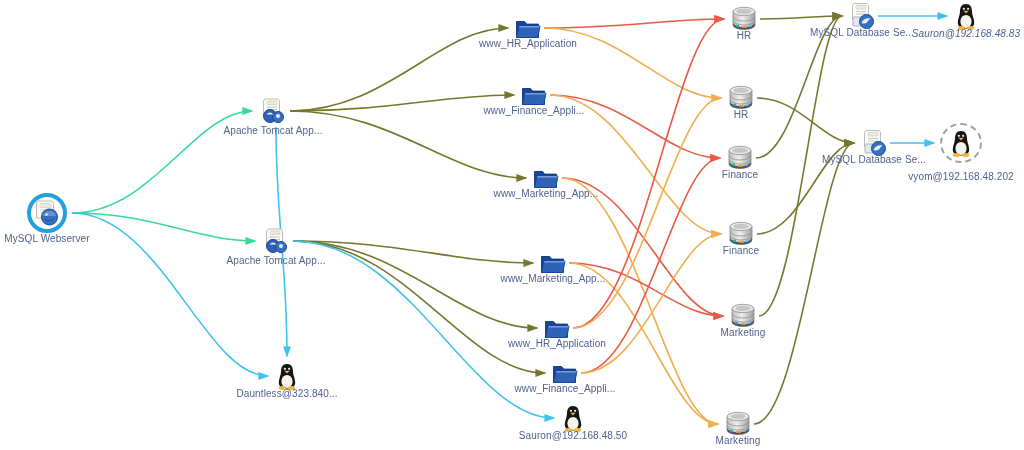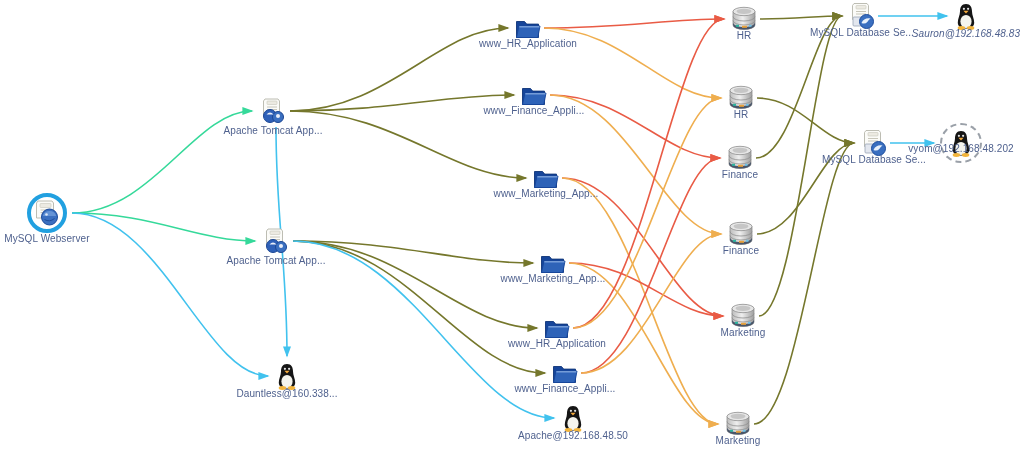--- a/index.html
+++ b/index.html
@@ -125,21 +125,21 @@
           <path d="M13 2 C8.6 2 7 5.5 7 9.5 C7 13.5 4.8 16.5 4.8 20.5 C4.8 24.6 8.2 26.6 13 26.6 C17.8 26.6 21.2 24.6 21.2 20.5 C21.2 16.5 19 13.5 19 9.5 C19 5.5 17.4 2 13 2 Z" fill="#151515"></path>
           <ellipse cx="13" cy="19.5" rx="5.6" ry="6.6" fill="#f4f4ee"></ellipse>
           <circle cx="10.9" cy="6.8" r="1.1" fill="#fff"></circle>
           <circle cx="15.1" cy="6.8" r="1.1" fill="#fff"></circle>
           <circle cx="11" cy="6.9" r="0.45" fill="#111"></circle>
           <circle cx="15" cy="6.9" r="0.45" fill="#111"></circle>
           <path d="M10.4 8.8 L15.6 8.8 L13 11.4 Z" fill="#f2a93c"></path>
           <ellipse cx="8.4" cy="26" rx="3.7" ry="1.9" fill="#f2b43c"></ellipse>
           <ellipse cx="17.6" cy="26" rx="3.7" ry="1.9" fill="#f2b43c"></ellipse>
         </svg></span>
-      <span class="label" style="top: 12px;">Dauntless@160.338...</span>
+      <span class="label" style="top: 12px;">Dauntless@323.840...</span>
     </div>
     <div class="node" style="left: 528px; top: 28px;">
       <span class="icon"><svg width="28" height="24" viewBox="0 0 28 24">
           <path d="M2.5 5.5 h8 l2.2 2.6 h11.8 v13.4 h-22 Z" fill="#16459a" stroke="#0f3478" stroke-width="0.9"></path>
           <path d="M5 10 h21 l-2.2 11.5 h-21.3 Z" fill="#2e63b8" stroke="#16459a" stroke-width="0.9"></path>
           <path d="M5.3 10.8 h20" stroke="#83a9e0" stroke-width="1.3"></path>
         </svg></span>
       <span class="label" style="top: 10px;">www_HR_Application</span>
     </div>
     <div class="node" style="left: 534px; top: 95px;">
@@ -187,21 +187,21 @@
           <path d="M13 2 C8.6 2 7 5.5 7 9.5 C7 13.5 4.8 16.5 4.8 20.5 C4.8 24.6 8.2 26.6 13 26.6 C17.8 26.6 21.2 24.6 21.2 20.5 C21.2 16.5 19 13.5 19 9.5 C19 5.5 17.4 2 13 2 Z" fill="#151515"></path>
           <ellipse cx="13" cy="19.5" rx="5.6" ry="6.6" fill="#f4f4ee"></ellipse>
           <circle cx="10.9" cy="6.8" r="1.1" fill="#fff"></circle>
           <circle cx="15.1" cy="6.8" r="1.1" fill="#fff"></circle>
           <circle cx="11" cy="6.9" r="0.45" fill="#111"></circle>
           <circle cx="15" cy="6.9" r="0.45" fill="#111"></circle>
           <path d="M10.4 8.8 L15.6 8.8 L13 11.4 Z" fill="#f2a93c"></path>
           <ellipse cx="8.4" cy="26" rx="3.7" ry="1.9" fill="#f2b43c"></ellipse>
           <ellipse cx="17.6" cy="26" rx="3.7" ry="1.9" fill="#f2b43c"></ellipse>
         </svg></span>
-      <span class="label" style="top: 12px;">Apache@192.168.48.50</span>
+      <span class="label" style="top: 12px;">Sauron@192.168.48.50</span>
     </div>
     <div class="node" style="left: 744px; top: 19px;">
       <span class="icon"><svg width="28" height="28" viewBox="0 0 28 28">
           <defs>
             <linearGradient id="dbg" x1="0" y1="0" x2="1" y2="0">
               <stop offset="0" stop-color="#bdbdbd"></stop>
               <stop offset="0.45" stop-color="#efefef"></stop>
               <stop offset="1" stop-color="#9f9f9f"></stop>
             </linearGradient>
           </defs>
@@ -366,15 +366,15 @@
           <path d="M13 2 C8.6 2 7 5.5 7 9.5 C7 13.5 4.8 16.5 4.8 20.5 C4.8 24.6 8.2 26.6 13 26.6 C17.8 26.6 21.2 24.6 21.2 20.5 C21.2 16.5 19 13.5 19 9.5 C19 5.5 17.4 2 13 2 Z" fill="#151515"></path>
           <ellipse cx="13" cy="19.5" rx="5.6" ry="6.6" fill="#f4f4ee"></ellipse>
           <circle cx="10.9" cy="6.8" r="1.1" fill="#fff"></circle>
           <circle cx="15.1" cy="6.8" r="1.1" fill="#fff"></circle>
           <circle cx="11" cy="6.9" r="0.45" fill="#111"></circle>
           <circle cx="15" cy="6.9" r="0.45" fill="#111"></circle>
           <path d="M10.4 8.8 L15.6 8.8 L13 11.4 Z" fill="#f2a93c"></path>
           <ellipse cx="8.4" cy="26" rx="3.7" ry="1.9" fill="#f2b43c"></ellipse>
           <ellipse cx="17.6" cy="26" rx="3.7" ry="1.9" fill="#f2b43c"></ellipse>
         </svg></span>
-      <span class="label" style="top: 0;">vyom@192.168.48.202</span>
+      <span class="label" style="top: 28px;">vyom@192.168.48.202</span>
     </div>
   </div>
 
 </body></html>

